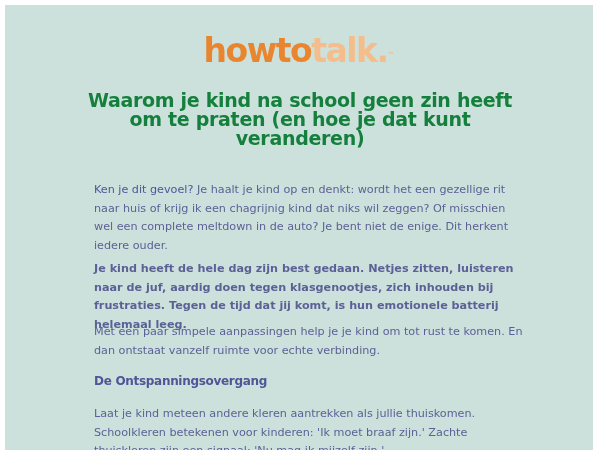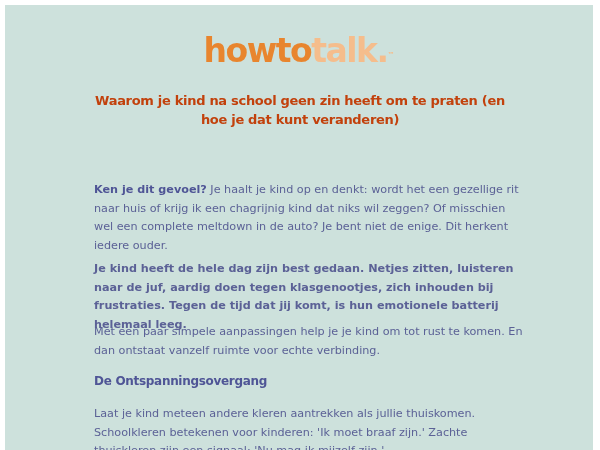--- a/index.html
+++ b/index.html
@@ -24,36 +24,36 @@
       letter-spacing: -1.5px;
       line-height: 40px;
     }
     .logo .how { color: #e8852e; }
     .logo .talk { color: #f5bd8c; }
     .logo .tm { font-size: 7px; color: #f5bd8c; vertical-align: top; position: relative; top: 4px; letter-spacing: 0; }
     .title {
       position: absolute; left: 80px; width: 430px; top: 86px;
       margin: 0;
       text-align: center;
-      color: #c2410c;
+      color: #15803d;
       font-family: "DejaVu Sans", sans-serif;
       font-weight: bold;
-      font-size: 13px;
+      font-size: 19px;
       line-height: 19px;
       letter-spacing: -0.3px;
     }
     .content {
       position: absolute; left: 89px; width: 430px; top: 176px;
       color: #5b6196;
       font-family: "DejaVu Sans", sans-serif;
       font-size: 11.2px;
       line-height: 18.5px;
     }
     .content p { margin: 0 0 19px 0; }
-    .content p .lead { font-weight: bold; color: #4f5596; margin-top: 8px; }
+    .content p .lead { font-weight: normal; color: #4f5596; margin-top: 8px; }
     .content h2 {
       margin: 0 0 13px 0;
       font-size: 12px;
       line-height: 24px;
       color: #4f5596;
       font-weight: bold;
       letter-spacing: -0.3px;
     }
     #p1 { position: absolute; top: 0; left: 0; width: 430px; }
     #p2 { position: absolute; top: 79px; left: 0; width: 430px; font-weight: bold; }

